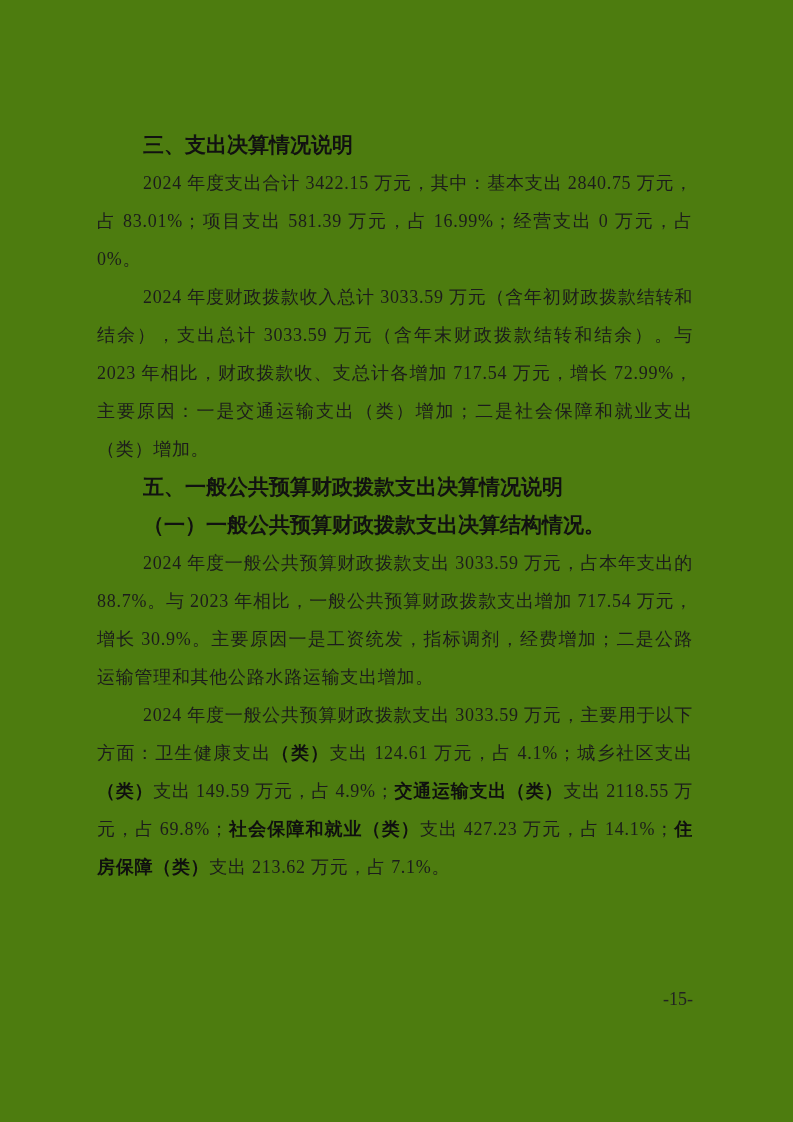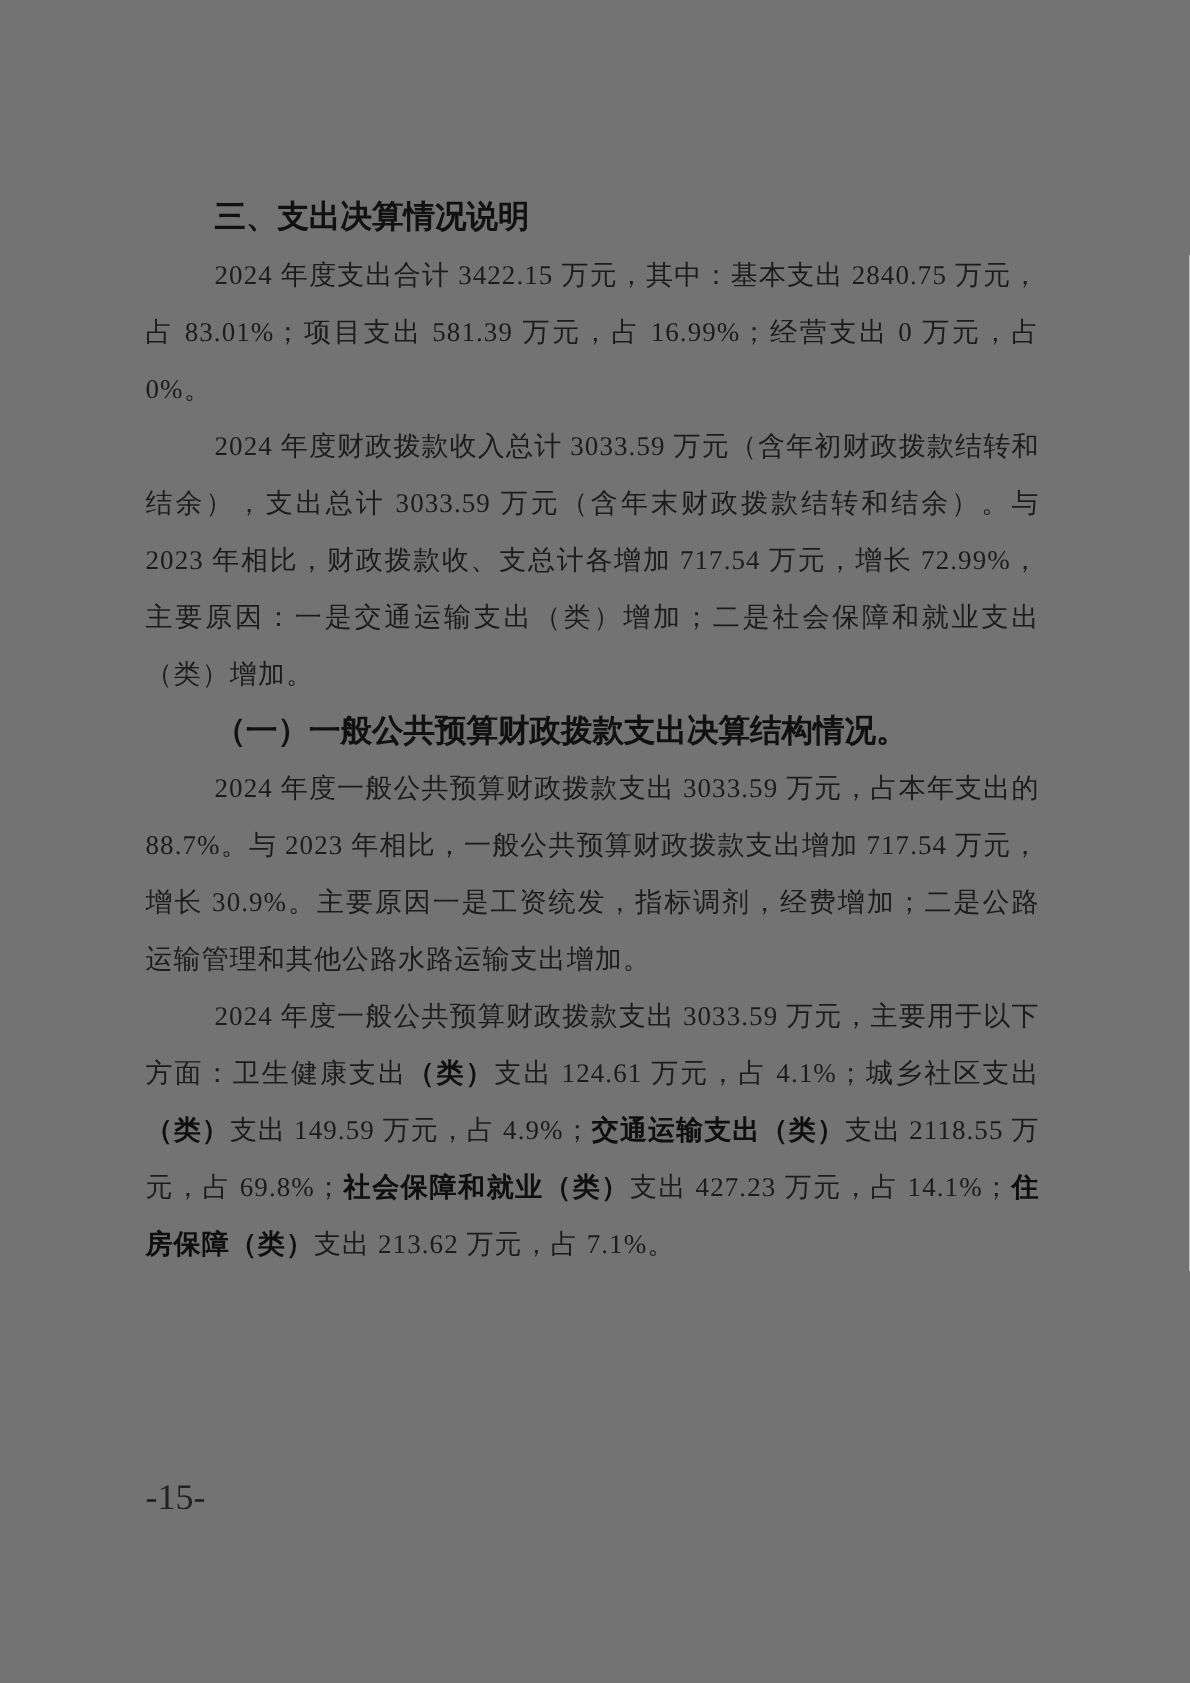--- a/index.html
+++ b/index.html
@@ -4,21 +4,21 @@
 <style>
   html, body {
     margin: 0;
     padding: 0;
     background: #ffffff;
   }
   .page {
     position: relative;
     width: 793px;
     height: 1122px;
-    background: #737373;
+    background: #4d7c0f;
     overflow: hidden;
     color: #1c1c1c;
     font-family: "Liberation Serif", "DejaVu Serif", serif;
   }
   .content {
     position: absolute;
     left: 97px;
     top: 126px;
     width: 596px;
   }
@@ -52,39 +52,41 @@
   }
   .body-para b, .body-para .seg-bold {
     font-weight: bold;
     color: #0f0f0f;
   }
   .page-number {
     position: absolute;
     left: 97px;
     top: 986px;
     width: 596px;
-    font-size: 24px;
+    text-align: right;
+    font-size: 18px;
     line-height: 26px;
     color: #222222;
     font-family: "Liberation Serif", "DejaVu Serif", serif;
   }
 </style>
 </head>
 <body>
 
 <div class="page">
   <main class="content">
 
     <h2 class="heading-main">三、支出决算情况说明</h2>
 
     <p class="body-para">2024 年度支出合计 3422.15 万元，其中：基本支出 2840.75 万元，占 83.01%；项目支出 581.39 万元，占 16.99%；经营支出 0 万元，占 0%。</p>
 
 
     <p class="body-para">2024 年度财政拨款收入总计 3033.59 万元（含年初财政拨款结转和结余），支出总计 3033.59 万元（含年末财政拨款结转和结余）。与 2023 年相比，财政拨款收、支总计各增加 717.54 万元，增长 72.99%，主要原因：一是交通运输支出（类）增加；二是社会保障和就业支出（类）增加。</p>
 
+    <h2 class="heading-main">五、一般公共预算财政拨款支出决算情况说明</h2>
 
     <h3 class="heading-sub">（一）一般公共预算财政拨款支出决算结构情况。</h3>
 
     <p class="body-para">2024 年度一般公共预算财政拨款支出 3033.59 万元，占本年支出的 88.7%。与 2023 年相比，一般公共预算财政拨款支出增加 717.54 万元，增长 30.9%。主要原因一是工资统发，指标调剂，经费增加；二是公路运输管理和其他公路水路运输支出增加。</p>
 
 
     <p class="body-para"><span>2024 年度一般公共预算财政拨款支出 3033.59 万元，主要用于以下方面：卫生健康支出</span><span class="seg-bold">（类）</span><span>支出 124.61 万元，占 4.1%；城乡社区支出</span><span class="seg-bold">（类）</span><span>支出 149.59 万元，占 4.9%；</span><span class="seg-bold">交通运输支出（类）</span><span>支出 2118.55 万元，占 69.8%；</span><span class="seg-bold">社会保障和就业（类）</span><span>支出 427.23 万元，占 14.1%；</span><span class="seg-bold">住房保障（类）</span><span>支出 213.62 万元，占 7.1%。</span></p>
 
   </main>
 

